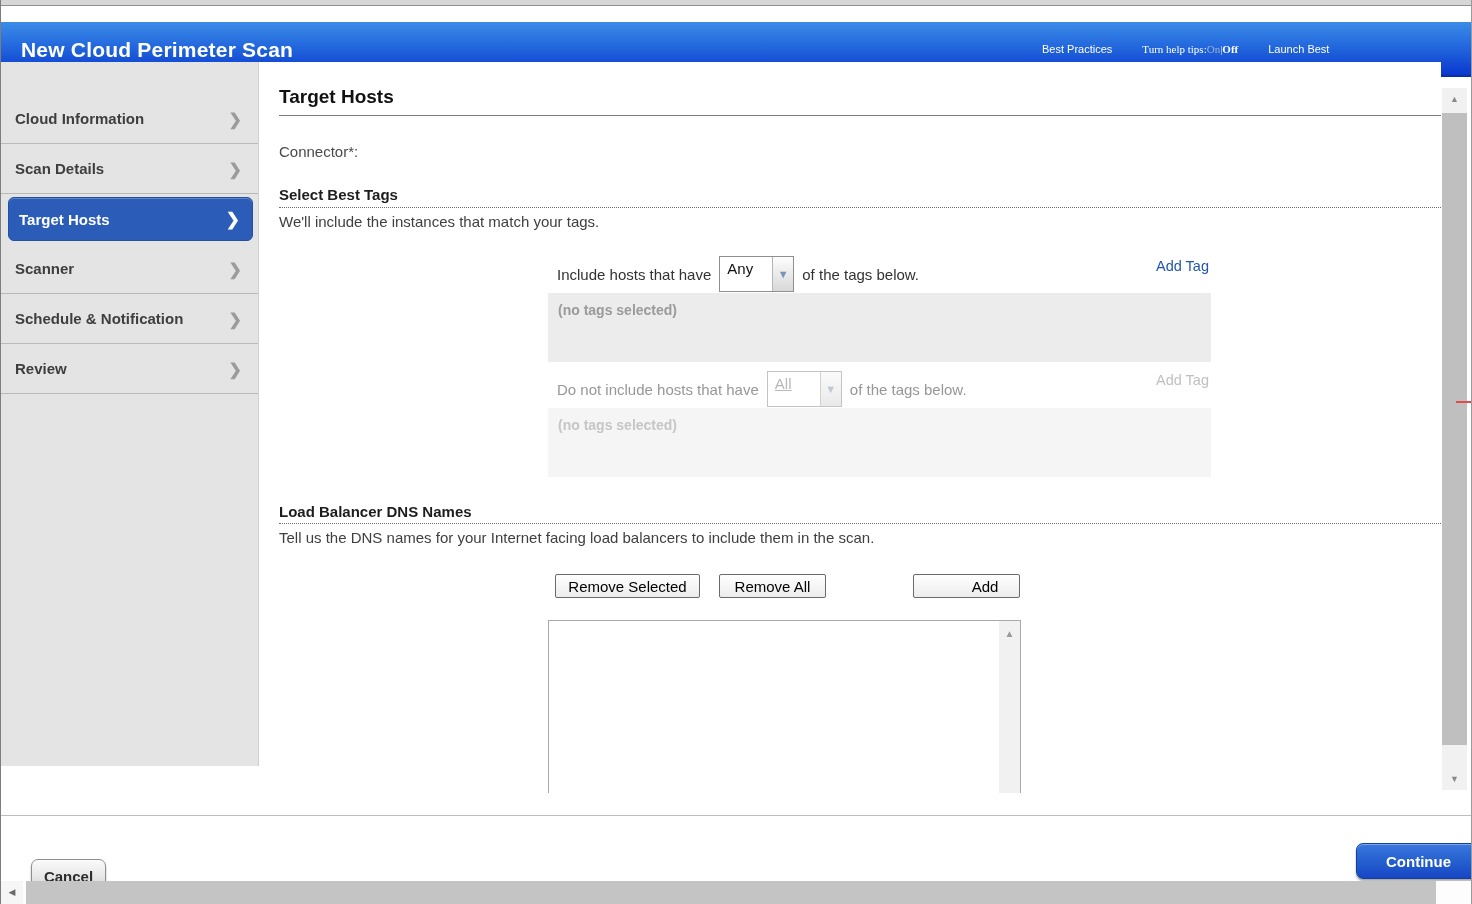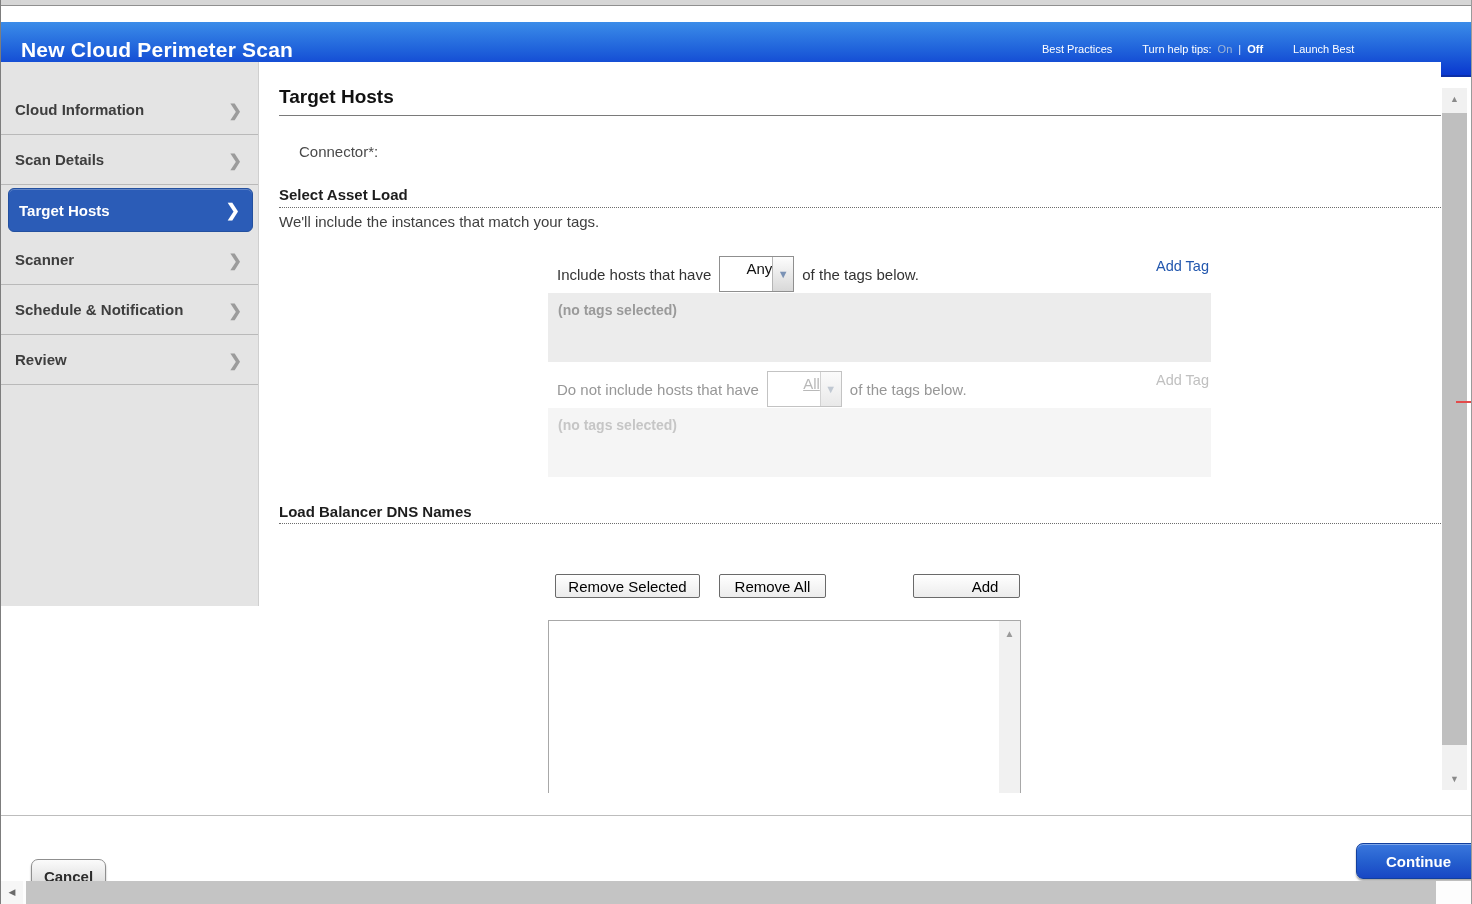--- a/index.html
+++ b/index.html
@@ -14,59 +14,59 @@
     background:#d6d6d6; border-bottom:1px solid #8f8f8f; }
   
   header { position:absolute; left:0; top:7px; width:100%; height:55px;
     background:linear-gradient(180deg,#3b8ce9 0%, #1e60da 55%, #0a38cf 100%);
     border-bottom:2px solid #0c2fa8;margin-top:15px; }
   header h1 { position:absolute; left:20px; top:16px; color:#fff;
     font-size:21px; font-weight:bold; letter-spacing:.2px; white-space:nowrap; }
   .hdr-links { position:absolute; left:1041px; top:21px; display:flex; gap:30px;
     white-space:nowrap; font-size:11px; color:#fff; align-items:baseline; }
   .hdr-links a { color:#fff; text-decoration:none; cursor:pointer; }
-  .tips { display:inline-flex; gap:6px; align-items:flex-end; }
+  .tips { display:inline-flex; align-items:flex-end;font-family:Liberation Serif, serif; }
   .tips .on  { color:#9db4d6; }
   .tips .sep { color:#e8eefb; }
   .tips .off { font-weight:bold; color:#fff; }
   
-  aside { position:absolute; left:0; top:62px; width:258px; height:544px;
-    background:#e4e4e4; border-right:1px solid #cfcfcf; padding-top:23px; }
+  aside { position:absolute; left:0; top:62px; width:258px; height:704px;
+    background:#e4e4e4; border-right:1px solid #cfcfcf; padding-top:32px; }
   .nav-item { position:relative; height:50px; display:flex; align-items:center;
     padding:0 16px 0 14px; border-bottom:1px solid #b9b9b9; cursor:pointer; }
   .nav-item .lbl { font-size:15px; font-weight:bold; color:#3e3e3e; }
   .nav-item .chev { position:absolute; right:16px; top:50%; transform:translateY(-50%);
     color:#9b9b9b; font-size:16px; font-weight:bold; }
   .nav-item.selected { background:#2b5cb7; border:1px solid #23509f; border-radius:6px;
     margin:3px 5px 3px 7px; height:44px; padding-left:10px;
     box-shadow:inset 0 1px 0 rgba(255,255,255,.25); }
   .nav-item.selected .lbl { color:#fff; }
   .nav-item.selected .chev { color:#fff; right:12px; font-size:17px; }
   
   main { position:absolute; left:258px; top:62px; width:1182px; height:731px;
     background:#fff; overflow:hidden; }
   .pg-title { position:absolute; left:20px; top:24px; font-size:19px;
     font-weight:bold; color:#111; }
   .pg-title-rule { position:absolute; left:20px; top:53px; width:1162px;
     border-top:1px solid #7a7a7a; }
-  .field-label { position:absolute; left:20px; top:81px; font-size:15px; color:#4a4a4a;margin-left:20px; }
+  .field-label { position:absolute; left:20px; top:81px; font-size:15px; color:#4a4a4a; }
   .connector-input { position:absolute; left:289px; top:77px; width:527px; height:23px;
     border:1px solid #b3b3b3; padding:0 6px; font-size:14px; color:#333;
     font-family:"Liberation Sans", sans-serif; }
   .connector-input::placeholder { color:#a3a3a3; opacity:1; }
   .sec-head { position:absolute; left:20px; font-size:15px; font-weight:bold; color:#1d1d1d; }
   .dotted { position:absolute; left:20px; width:1162px; border-top:1px dotted #6d6d6d; }
   .sec-desc { position:absolute; left:20px; font-size:15px; color:#3f3f3f; }
   .tag-row { position:absolute; left:298px; display:flex; align-items:center; gap:8px;
     font-size:15px; color:#333; white-space:nowrap; }
   .tag-row.disabled { color:#979797; }
   .add-tag { position:absolute; font-size:14.5px; color:#2257ae; text-decoration:none; cursor:pointer; }
   .add-tag.disabled { color:#c0c0c0; cursor:default; }
   .sel { display:inline-flex; height:36px; background:#fff; border:1px solid #8f8f8f;
-    align-items:stretch; cursor:pointer;text-align:right; }
+    align-items:stretch; cursor:pointer; }
   .sel .val { width:52px; padding:3px 0 0 7px; font-size:15px; color:#111; }
   .sel .arrow-btn { width:21px; border-left:1px solid #b5b5b5;
     background:linear-gradient(180deg,#fdfdfd,#d8d8d8);
     display:flex; align-items:center; justify-content:center;
     color:#7a92b5; font-size:11px; }
   .sel.disabled { border-color:#c3c3c3; cursor:default; }
   .sel.disabled .val { color:#b9b9b9;text-decoration:underline; }
   .sel.disabled .arrow-btn { border-left-color:#d2d2d2;
     background:linear-gradient(180deg,#fbfbfb,#e9e9e9); color:#c0c8d2; }
   .tagbox { position:absolute; left:289px; width:663px; height:69px; padding:9px 10px;
@@ -163,21 +163,21 @@
       <span class="chev">❯</span>
     </div>
   </aside>
 
   <main>
     <div class="pg-title">Target Hosts</div>
     <div class="pg-title-rule"></div>
 
     <div class="field-label">Connector*:</div>
 
-    <div class="sec-head" style="top:124px;">Select Asset Load</div>
+    <div class="sec-head" style="top:124px;">Select Best Tags</div>
     <div class="dotted" style="top:145px;"></div>
     <div class="sec-desc" style="top:151px;">We'll include the instances that match your tags.</div>
 
     <div class="tag-row" style="top:194px;">
       <span>Include hosts that have</span>
       <span class="sel">
         <span class="val">Any</span>
         <span class="arrow-btn">▼</span>
       </span>
       <span>of the tags below.</span>
@@ -195,20 +195,21 @@
       </span>
       <span>of the tags below.</span>
     </div>
     <a class="add-tag disabled" style="left:897px; top:310px;">Add Tag</a>
     <div class="tagbox muted" style="top:346px;">
       <span>(no tags selected)</span>
     </div>
 
     <div class="sec-head" style="top:441px;">Load Balancer DNS Names</div>
     <div class="dotted" style="top:461px;"></div>
+    <div class="sec-desc" style="top:467px;">Tell us the DNS names for your Internet facing load balancers to include them in the scan.</div>
 
     <button class="lb-btn" style="left:296px; width:145px;">Remove Selected</button>
     <button class="lb-btn" style="left:460px; width:107px;">Remove All</button>
     <button class="lb-btn" style="left:654px; width:107px;padding-left:41px;">Add</button>
 
     <div class="dns-listbox">
       <div class="inner-sb">
         <div class="up">▲</div>
       </div>
     </div>

